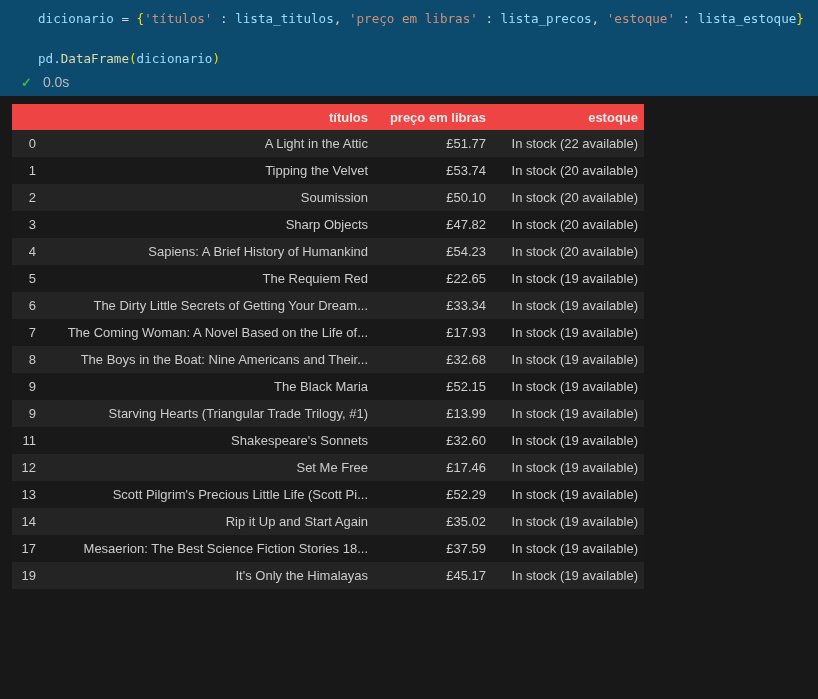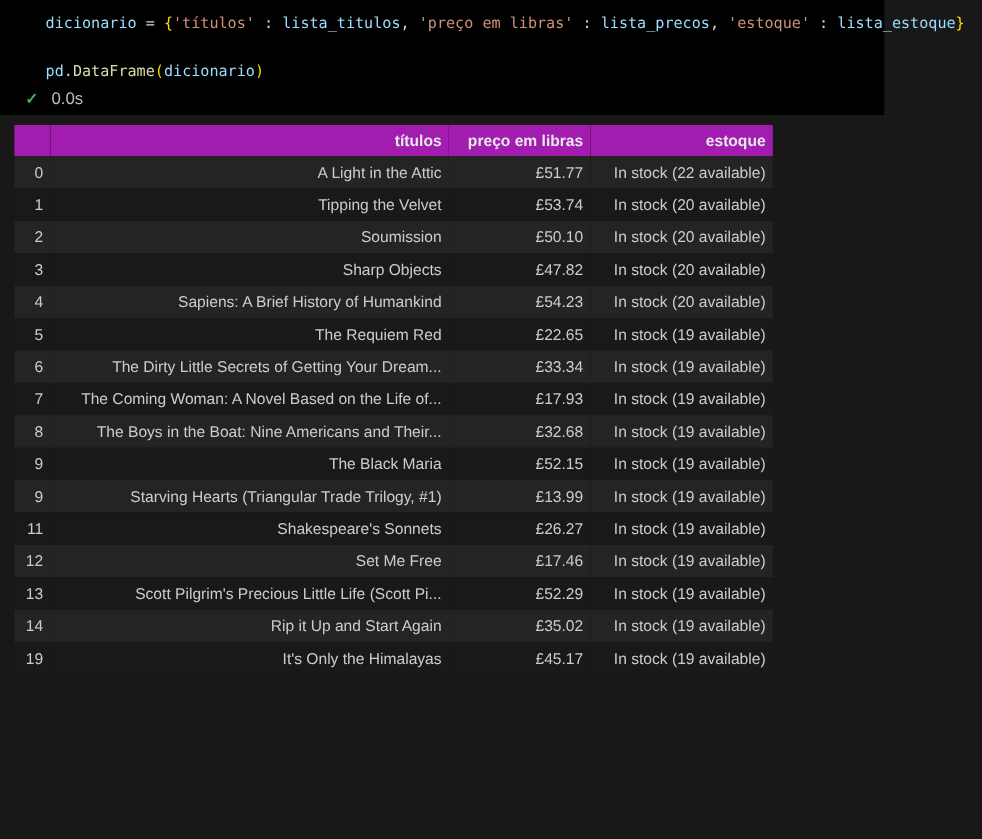--- a/index.html
+++ b/index.html
@@ -4,24 +4,24 @@
 <style>
   * { margin: 0; padding: 0; box-sizing: border-box; }
   html, body {
     width: 818px; height: 699px;
     background: #181818;
     font-family: "Liberation Sans", sans-serif;
     overflow: hidden;
   }
   
   .code-cell {
-    background: #000000;
+    background: #0c4a6e;
     padding-top: 9px;
     padding-bottom: 2px;
-    width: 737px;
+    width: 818px;
   }
   .code-area {
     padding-left: 38px;
     font-family: "DejaVu Sans Mono", "Liberation Mono", monospace;
     font-size: 12.6px;
     line-height: 20px;
     color: #d4d4d4;
   }
   .code-line { min-height: 20px; white-space: pre; }
   .exec-bar {
@@ -48,21 +48,21 @@
     height: 27px;
     text-align: right;
     font-weight: normal;
     overflow: hidden;
     white-space: nowrap;
     vertical-align: middle;
   }
   table.df thead th {
     font-weight: bold;
     color: #e9e9e9;
-    background: #a21caf;
+    background: #ef4444;
     height: 26px;
   }
   table.df tbody tr:nth-child(odd)  { background: #242424; }
   table.df tbody tr:nth-child(even) { background: #191919; }
 </style>
 </head>
 <body>
 
 <div>
 
@@ -156,21 +156,21 @@
         </tr>
         <tr>
           <th>9</th>
           <td>Starving Hearts (Triangular Trade Trilogy, #1)</td>
           <td>£13.99</td>
           <td>In stock (19 available)</td>
         </tr>
         <tr>
           <th>11</th>
           <td>Shakespeare's Sonnets</td>
-          <td>£26.27</td>
+          <td>£32.60</td>
           <td>In stock (19 available)</td>
         </tr>
         <tr>
           <th>12</th>
           <td>Set Me Free</td>
           <td>£17.46</td>
           <td>In stock (19 available)</td>
         </tr>
         <tr>
           <th>13</th>
@@ -178,20 +178,26 @@
           <td>£52.29</td>
           <td>In stock (19 available)</td>
         </tr>
         <tr>
           <th>14</th>
           <td>Rip it Up and Start Again</td>
           <td>£35.02</td>
           <td>In stock (19 available)</td>
         </tr>
         <tr>
+          <th>17</th>
+          <td>Mesaerion: The Best Science Fiction Stories 18...</td>
+          <td>£37.59</td>
+          <td>In stock (19 available)</td>
+        </tr>
+        <tr>
           <th>19</th>
           <td>It's Only the Himalayas</td>
           <td>£45.17</td>
           <td>In stock (19 available)</td>
         </tr>
       </tbody>
   </table>
 
 </div>
 

